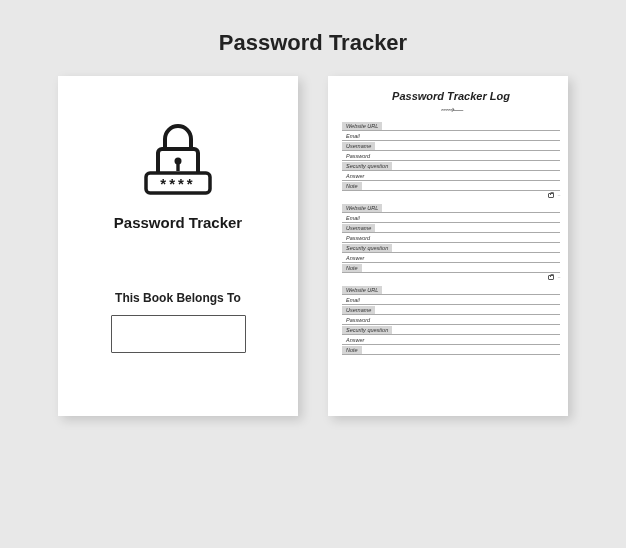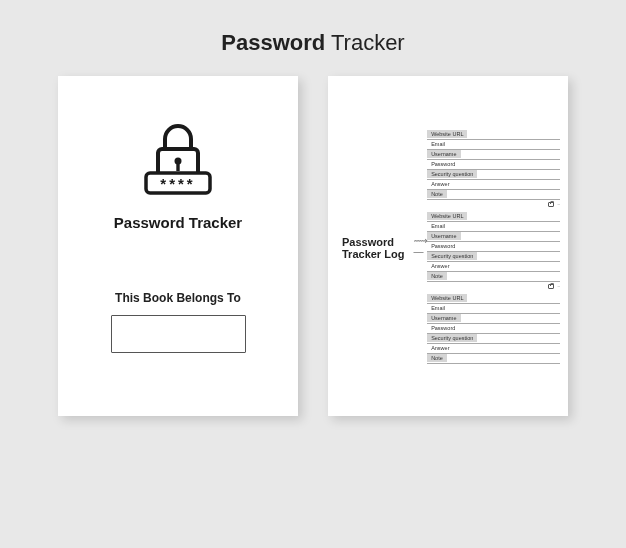--- a/index.html
+++ b/index.html
@@ -12,21 +12,21 @@
       flex-direction: column;
       align-items: center;
       padding-top: 30px;
     }
     .main-title {
       font-size: 22px;
       margin-bottom: 20px;
       color: #222;
     }
     .main-title .bold { font-weight: 700; }
-    .main-title .light { font-weight: 400; }
+    .main-title .light { font-weight: 700; }
     .pages {
       display: flex;
       gap: 30px;
     }
     .page {
       width: 240px;
       height: 340px;
       background: #fff;
       box-shadow: 4px 4px 10px rgba(0,0,0,0.15);
       position: relative;
@@ -61,22 +61,23 @@
       margin-top: 10px;
       width: 135px;
       height: 38px;
       border: 1.5px solid #555;
       border-radius: 1px;
     }
     
     .log {
       padding: 14px 8px 10px 14px;
       display: flex;
-      flex-direction: row;
-      align-items: center;
+      flex-direction: column;
+      align-items: center;
+      font-style: italic;
     }
     .log-title {
       font-size: 11px;
       font-weight: 700;
       color: #222;
     }
     .swirl {
       font-size: 10px;
       color: #777;
       margin: 2px 0 6px 0;

